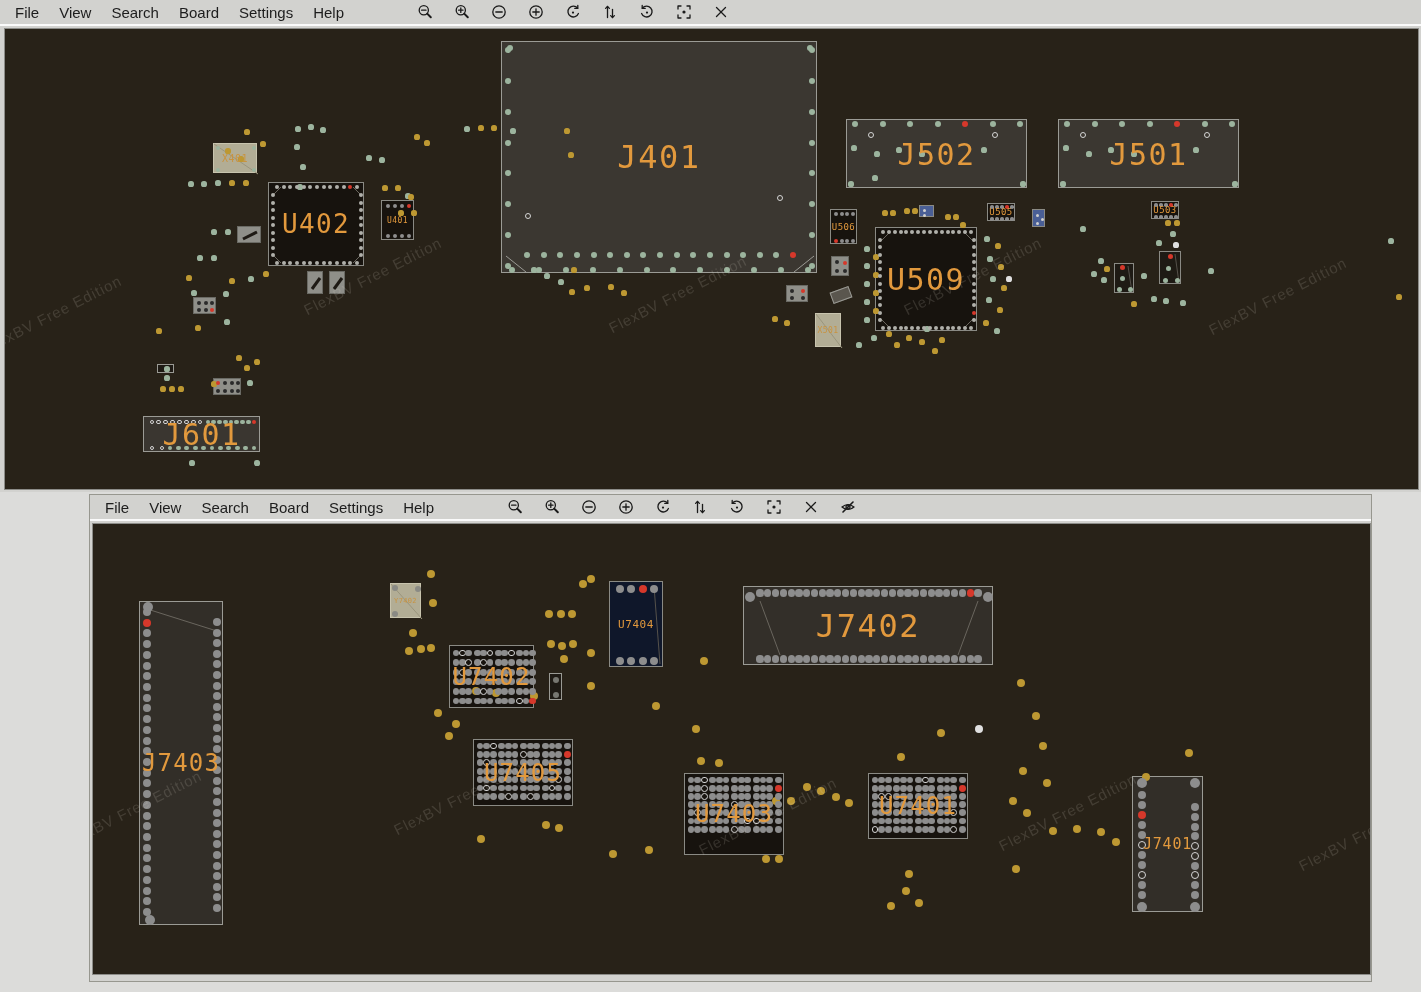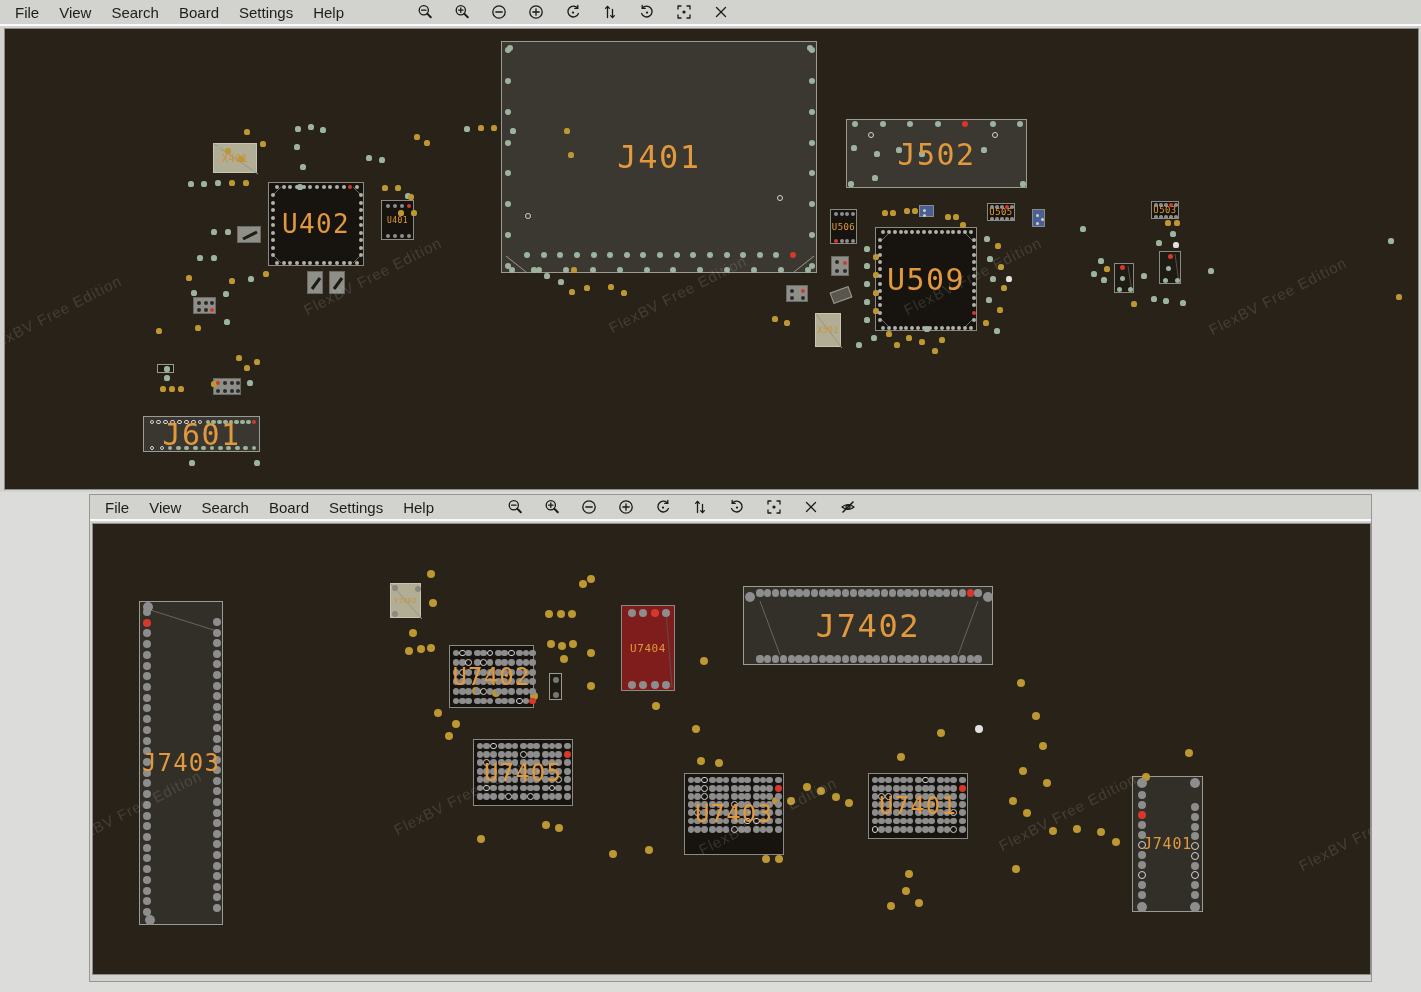--- a/index.html
+++ b/index.html
@@ -352,20 +352,39 @@
         <span class="pad" style="left: 4.4px; top: 25.4px; width: 5.2px; height: 5.2px; background: rgb(156, 180, 158);"></span>
         <span class="pad" style="left: 27.4px; top: 31.4px; width: 5.2px; height: 5.2px; background: rgb(156, 180, 158);"></span>
         <span class="pad" style="left: 49.4px; top: 27.4px; width: 5.2px; height: 5.2px; background: rgb(156, 180, 158);"></span>
         <span class="pad" style="left: 72.4px; top: 31.4px; width: 5.2px; height: 5.2px; background: rgb(156, 180, 158);"></span>
         <span class="pad" style="left: 134.4px; top: 27.4px; width: 5.2px; height: 5.2px; background: rgb(156, 180, 158);"></span>
         <span class="pad" style="left: 1.4px; top: 61.4px; width: 5.2px; height: 5.2px; background: rgb(156, 180, 158);"></span>
         <span class="pad" style="left: 173.4px; top: 61.4px; width: 5.2px; height: 5.2px; background: rgb(156, 180, 158);"></span>
         <span class="pad" style="left: 25.4px; top: 55.4px; width: 5.2px; height: 5.2px; background: rgb(156, 180, 158);"></span>
         <span class="clabel" style="font-size: 30px;">J502</span>
       </div>
+      <div class="comp" style="left: 1053px; top: 90px; width: 181px; height: 69px; background: rgb(59, 55, 49); border: 1px solid rgb(155, 155, 149);">
+        <span class="pad" style="left: 5px; top: 1px; width: 6px; height: 6px; background: rgb(156, 180, 158);"></span>
+        <span class="pad" style="left: 32.5px; top: 1px; width: 6px; height: 6px; background: rgb(156, 180, 158);"></span>
+        <span class="pad" style="left: 60px; top: 1px; width: 6px; height: 6px; background: rgb(156, 180, 158);"></span>
+        <span class="pad" style="left: 87.5px; top: 1px; width: 6px; height: 6px; background: rgb(156, 180, 158);"></span>
+        <span class="pad" style="left: 115px; top: 1px; width: 6px; height: 6px; background: rgb(214, 56, 43);"></span>
+        <span class="pad" style="left: 142.5px; top: 1px; width: 6px; height: 6px; background: rgb(156, 180, 158);"></span>
+        <span class="pad" style="left: 170px; top: 1px; width: 6px; height: 6px; background: rgb(156, 180, 158);"></span>
+        <span class="pad ring" style="left: 21px; top: 12px; width: 6px; height: 6px; background: transparent;"></span>
+        <span class="pad ring" style="left: 145px; top: 12px; width: 6px; height: 6px; background: transparent;"></span>
+        <span class="pad" style="left: 4.4px; top: 25.4px; width: 5.2px; height: 5.2px; background: rgb(156, 180, 158);"></span>
+        <span class="pad" style="left: 27.4px; top: 31.4px; width: 5.2px; height: 5.2px; background: rgb(156, 180, 158);"></span>
+        <span class="pad" style="left: 49.4px; top: 27.4px; width: 5.2px; height: 5.2px; background: rgb(156, 180, 158);"></span>
+        <span class="pad" style="left: 72.4px; top: 31.4px; width: 5.2px; height: 5.2px; background: rgb(156, 180, 158);"></span>
+        <span class="pad" style="left: 134.4px; top: 27.4px; width: 5.2px; height: 5.2px; background: rgb(156, 180, 158);"></span>
+        <span class="pad" style="left: 1.4px; top: 61.4px; width: 5.2px; height: 5.2px; background: rgb(156, 180, 158);"></span>
+        <span class="pad" style="left: 173.4px; top: 61.4px; width: 5.2px; height: 5.2px; background: rgb(156, 180, 158);"></span>
+        <span class="clabel" style="font-size: 30px;">J501</span>
+      </div>
       <div class="comp" style="left: 870px; top: 198px; width: 102px; height: 104px; background: rgb(23, 19, 14); border: 1px solid rgb(138, 138, 132);">
         <svg class="lines" width="102" height="104">
           <line x1="4" y1="14" x2="14" y2="4" stroke="#6a665e" stroke-width="1"></line>
           <line x1="88" y1="4" x2="98" y2="14" stroke="#6a665e" stroke-width="1"></line>
           <line x1="4" y1="90" x2="14" y2="100" stroke="#6a665e" stroke-width="1"></line>
           <line x1="98" y1="90" x2="88" y2="100" stroke="#6a665e" stroke-width="1"></line>
         </svg>
         <span class="pad" style="left: 5px; top: 2px; width: 4px; height: 4px; background: rgb(176, 176, 170);"></span>
         <span class="pad" style="left: 10.8667px; top: 2px; width: 4px; height: 4px; background: rgb(176, 176, 170);"></span>
         <span class="pad" style="left: 16.7333px; top: 2px; width: 4px; height: 4px; background: rgb(176, 176, 170);"></span>
@@ -850,21 +869,21 @@
         <span class="pad" style="left: 30.2px; top: 51.6px; width: 6.8px; height: 6.8px; background: rgb(141, 141, 141);"></span>
         <span class="pad" style="left: 36.6px; top: 51.6px; width: 6.8px; height: 6.8px; background: rgb(141, 141, 141);"></span>
         <span class="pad" style="left: 45px; top: 51.6px; width: 6.8px; height: 6.8px; background: rgb(141, 141, 141);"></span>
         <span class="pad" style="left: 51.4px; top: 51.6px; width: 6.8px; height: 6.8px; background: rgb(141, 141, 141);"></span>
         <span class="pad" style="left: 57.8px; top: 51.6px; width: 6.8px; height: 6.8px; background: rgb(141, 141, 141);"></span>
         <span class="pad ring" style="left: 66.2px; top: 51.6px; width: 6.8px; height: 6.8px; background: transparent;"></span>
         <span class="pad" style="left: 72.6px; top: 51.6px; width: 6.8px; height: 6.8px; background: rgb(141, 141, 141);"></span>
         <span class="pad" style="left: 79px; top: 51.6px; width: 6.8px; height: 6.8px; background: rgb(214, 56, 43);"></span>
         <span class="clabel" style="font-size: 24px;">U7402</span>
       </div>
-      <div class="comp" style="left: 528px; top: 57px; width: 54px; height: 86px; background: #7f1d1d; border: 1px solid rgb(138, 138, 132); margin-top: 24px;">
+      <div class="comp" style="left: 516px; top: 57px; width: 54px; height: 86px; background: #0f172a; border: 1px solid rgb(138, 138, 132);">
         <svg class="lines" width="54" height="86">
           <line x1="44" y1="4" x2="50" y2="82" stroke="#55514a" stroke-width="1"></line>
         </svg>
         <span class="pad" style="left: 6px; top: 3px; width: 8px; height: 8px; background: rgb(141, 141, 141);"></span>
         <span class="pad" style="left: 17.3333px; top: 3px; width: 8px; height: 8px; background: rgb(141, 141, 141);"></span>
         <span class="pad" style="left: 28.6667px; top: 3px; width: 8px; height: 8px; background: rgb(214, 56, 43);"></span>
         <span class="pad" style="left: 40px; top: 3px; width: 8px; height: 8px; background: rgb(141, 141, 141);"></span>
         <span class="pad" style="left: 6px; top: 75px; width: 8px; height: 8px; background: rgb(141, 141, 141);"></span>
         <span class="pad" style="left: 17.3333px; top: 75px; width: 8px; height: 8px; background: rgb(141, 141, 141);"></span>
         <span class="pad" style="left: 28.6667px; top: 75px; width: 8px; height: 8px; background: rgb(141, 141, 141);"></span>

